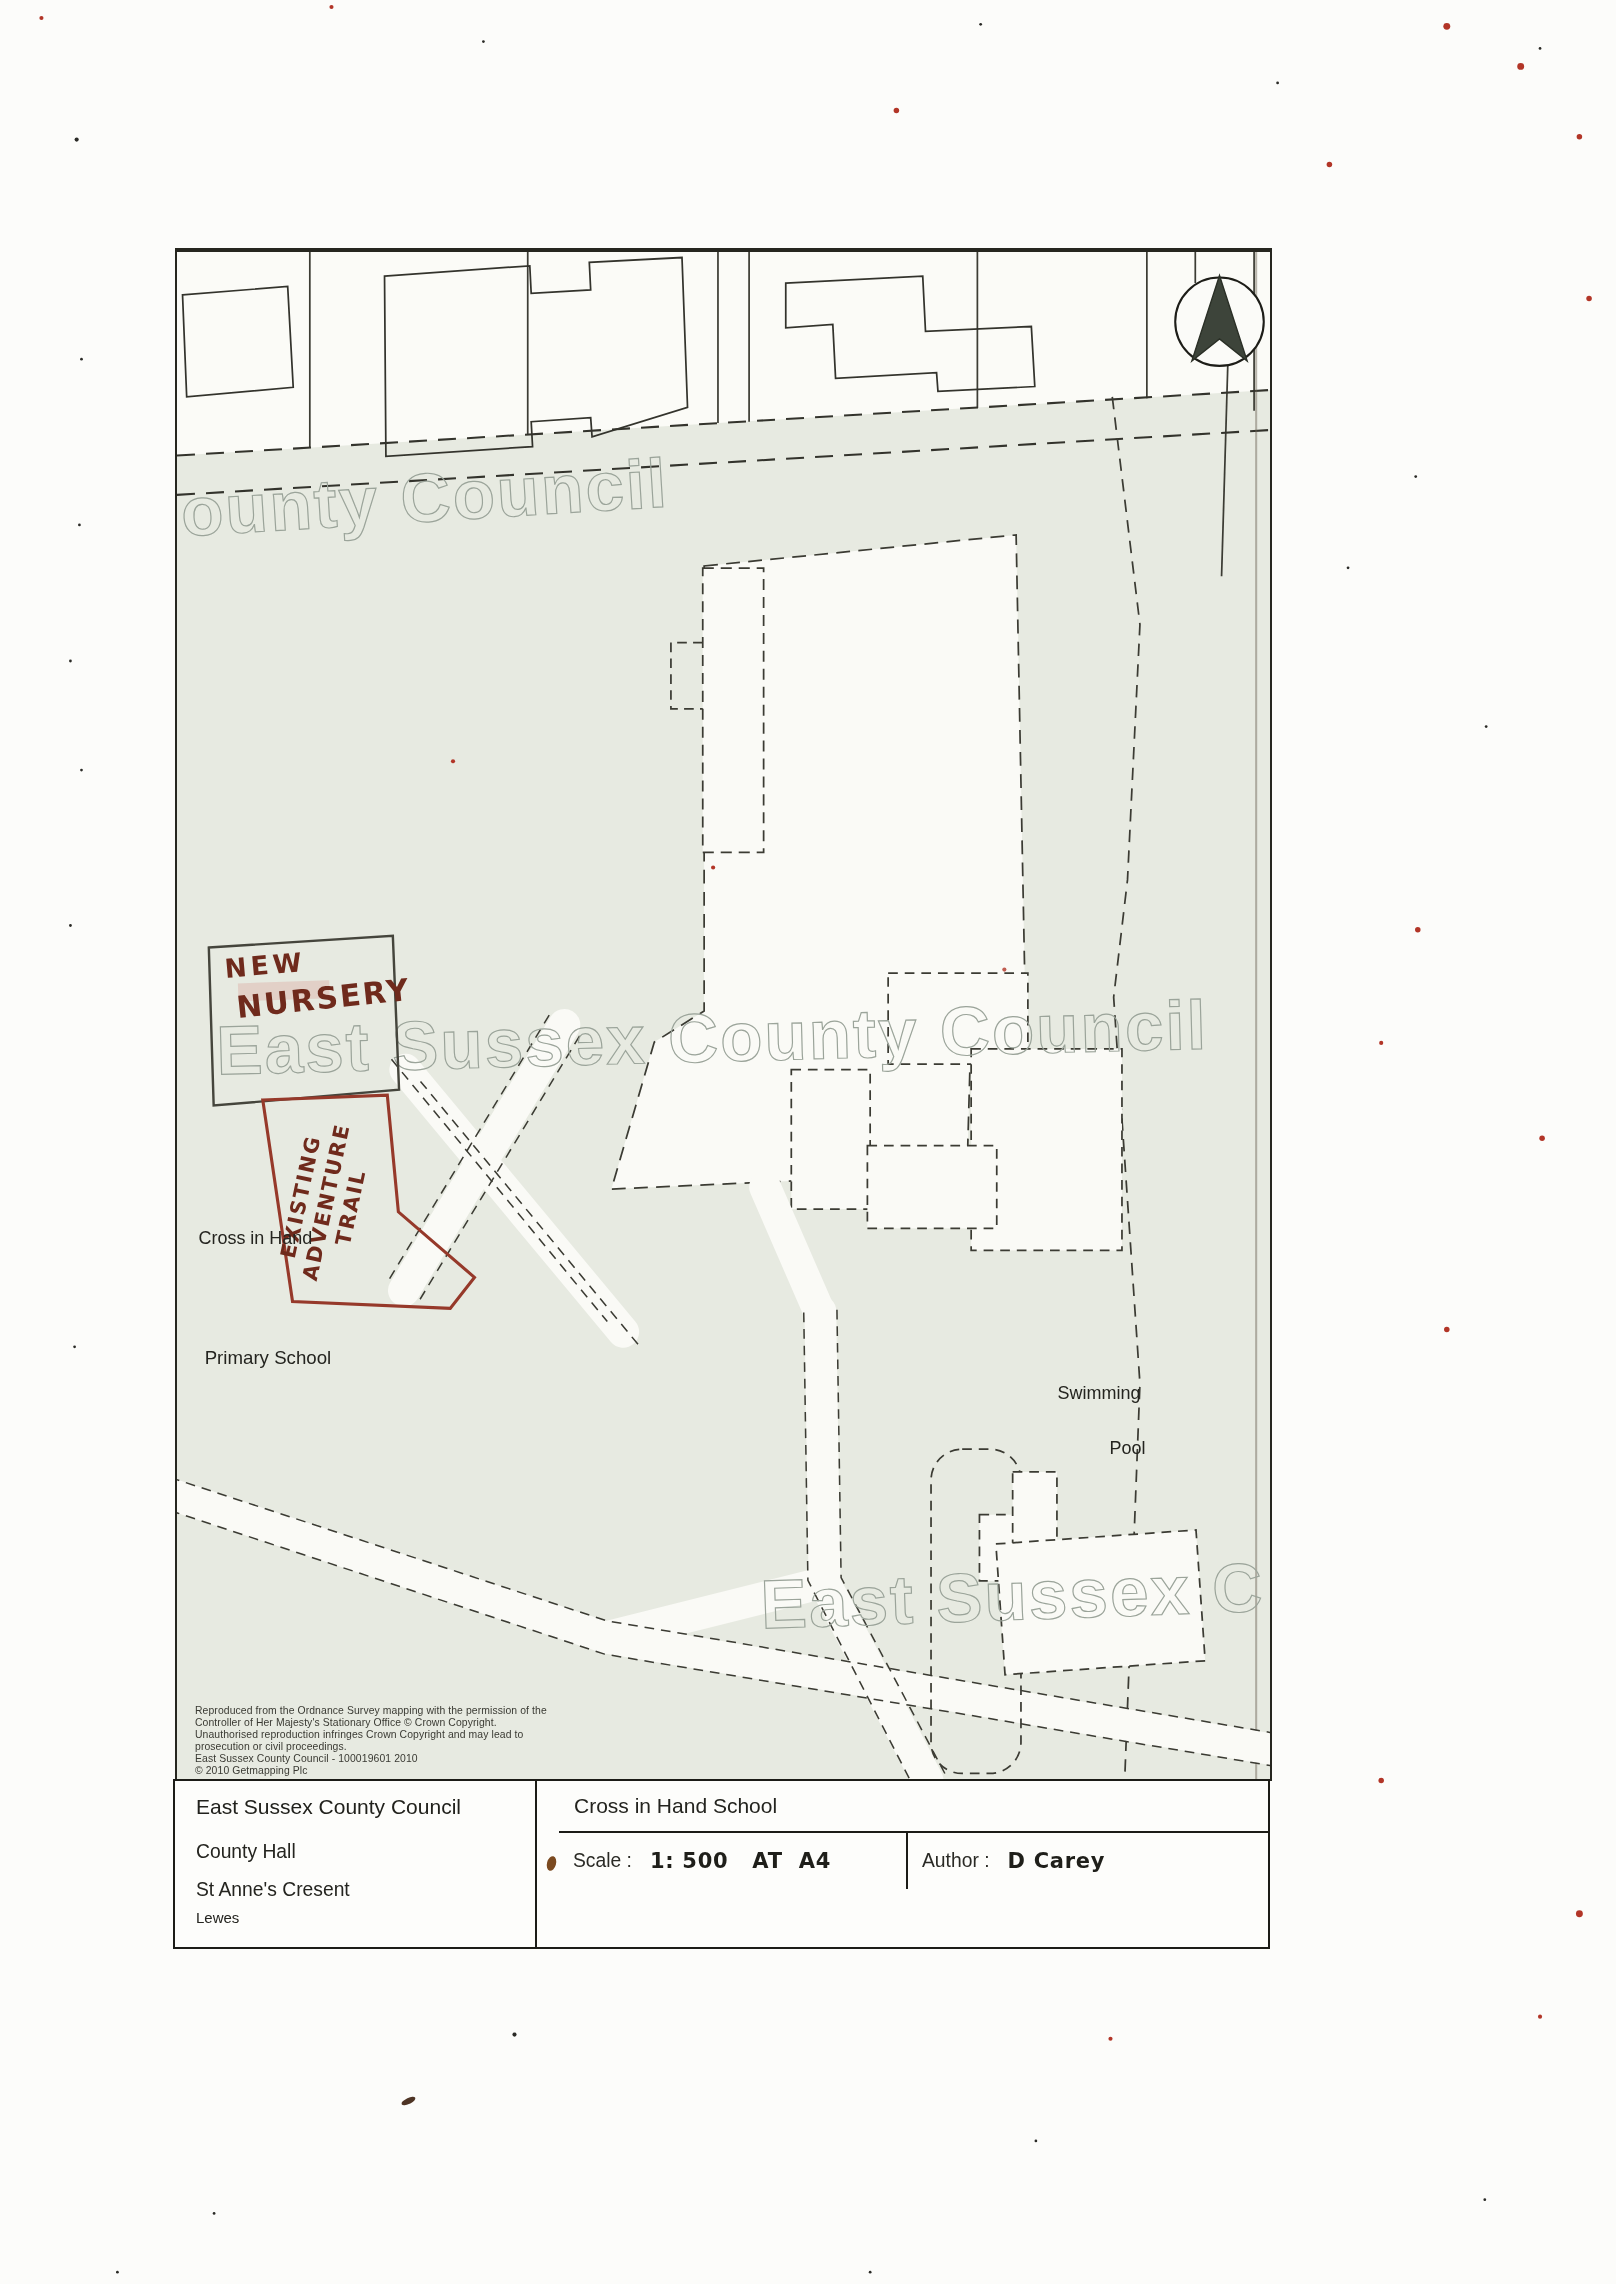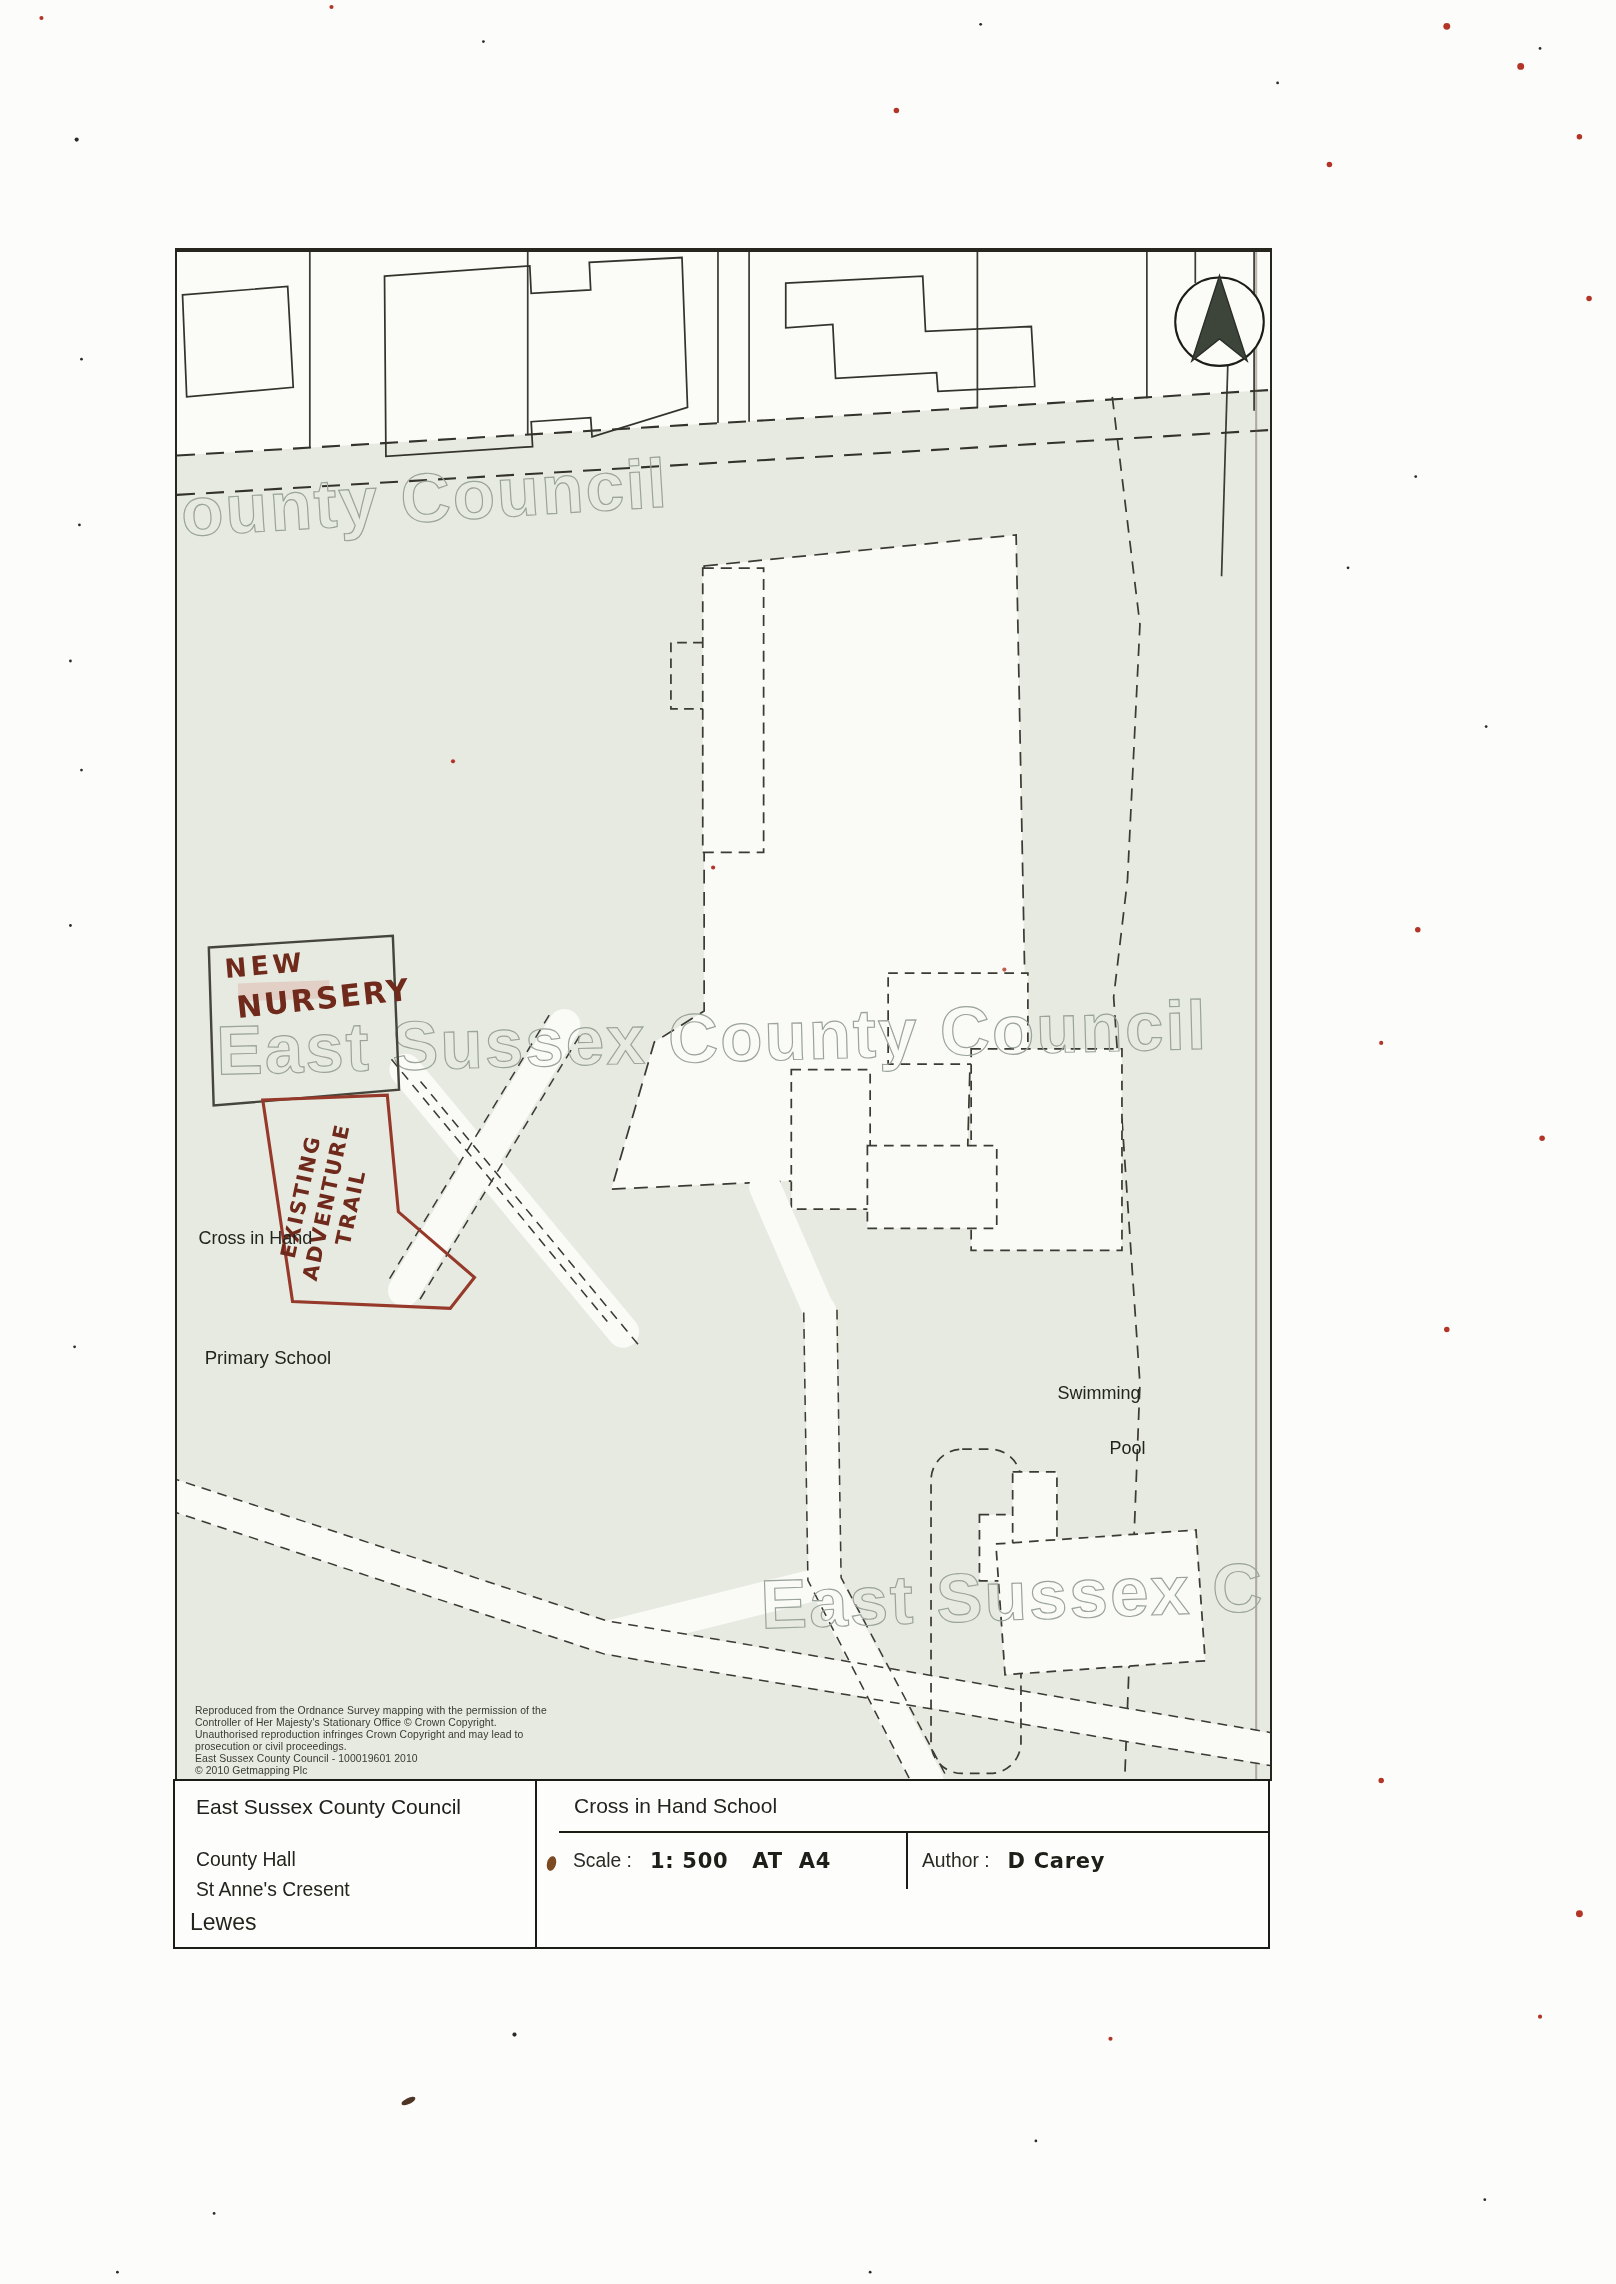--- a/index.html
+++ b/index.html
@@ -8,23 +8,23 @@
   .map-frame{position:absolute;left:175px;top:248px;width:1097px;height:1533px;
              box-sizing:border-box;border:2.8px solid #26261f;border-top-width:4.1px;background:#fbfbf7;}
   .map-frame svg{display:block;width:100%;height:100%;}
   .copyright{position:absolute;left:18px;top:1453px;width:401px;font-size:10.4px;line-height:12px;
              color:#3a3a33;letter-spacing:0.1px;}
   .copyright div{white-space:nowrap;}
   .title-block{position:absolute;left:173px;top:1779px;width:1097px;height:170px;
                box-sizing:border-box;border:2.8px solid #1c1c17;background:#fdfdfb;display:flex;}
   .tb-left{width:362px;box-sizing:border-box;border-right:2.8px solid #1c1c17;position:relative;}
   .tb-left .org{position:absolute;left:21px;top:14px;font-size:21px;color:#21211c;}
-  .tb-left .addr1{position:absolute;left:21px;top:68px;font-size:19.3px;}
+  .tb-left .addr1{position:absolute;left:21px;top:60px;font-size:19.3px;}
   .tb-left .addr2{position:absolute;left:21px;top:98px;font-size:19.3px;}
-  .tb-left .addr3{position:absolute;left:15px;top:128px;font-size:23px;}
+  .tb-left .addr3{position:absolute;left:21px;top:128px;font-size:15px;}
   .tb-right{flex:1;display:flex;flex-direction:column;padding-left:22px;}
   .tb-project{height:52px;box-sizing:border-box;border-bottom:2.8px solid #1c1c17;
               display:flex;align-items:center;padding-left:15px;font-size:21px;}
   .tb-row{height:56px;box-sizing:border-box;display:flex;}
   .tb-row.first{border-bottom:2.8px solid #1c1c17;}
   .tb-cell{box-sizing:border-box;display:flex;align-items:center;padding-left:14px;font-size:19.3px;color:#2a2a25;}
   .tb-cell.left{width:349px;border-right:2.8px solid #1c1c17;}
   .tb-cell.right{flex:1;}
   .val{font-family:"DejaVu Sans",sans-serif;font-weight:bold;font-size:21px;color:#1f1f1a;
        margin-left:18px;letter-spacing:0.7px;}

